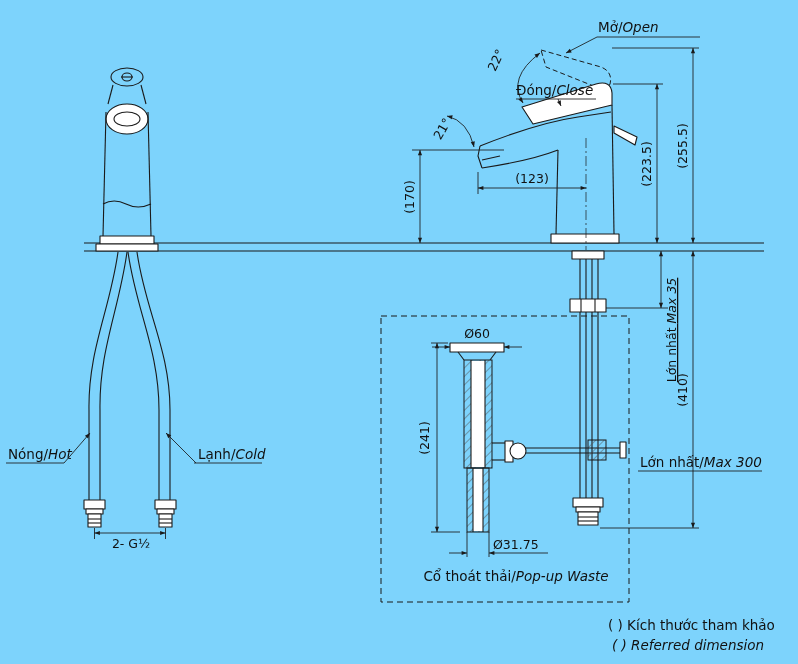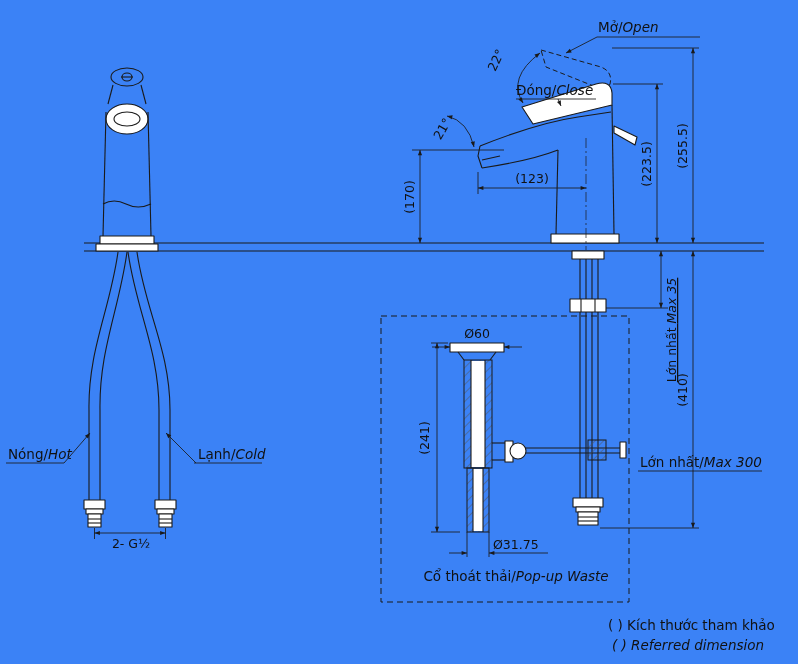--- a/index.html
+++ b/index.html
@@ -1,16 +1,16 @@
 <!DOCTYPE html>
 <html><head>
 <meta charset="utf-8">
 <style>
   html,body{margin:0;padding:0;background:#fff;}
-  .page{width:798px;height:664px;background:#3b82f6;position:relative;overflow:hidden;
+  .page{width:798px;height:664px;background:#7dd3fc;position:relative;overflow:hidden;
         font-family:"DejaVu Sans", sans-serif;}
   svg{display:block;}
   svg text{fill:#111;font-size:12.5px;font-family:"DejaVu Sans", sans-serif;}
   svg text.lbl{font-size:13.5px;}
   .it{font-style:italic;}
   .ul{text-decoration:underline;}
   .s{stroke:#1a1a1a;stroke-width:1.1;fill:none;stroke-linejoin:round;}
   .sf{stroke:#1a1a1a;stroke-width:1.1;fill:#ffffff;stroke-linejoin:round;}
   .sh{stroke:#1a1a1a;stroke-width:1;fill:url(#hatch);}
   .wf{fill:#ffffff;stroke:none;}

